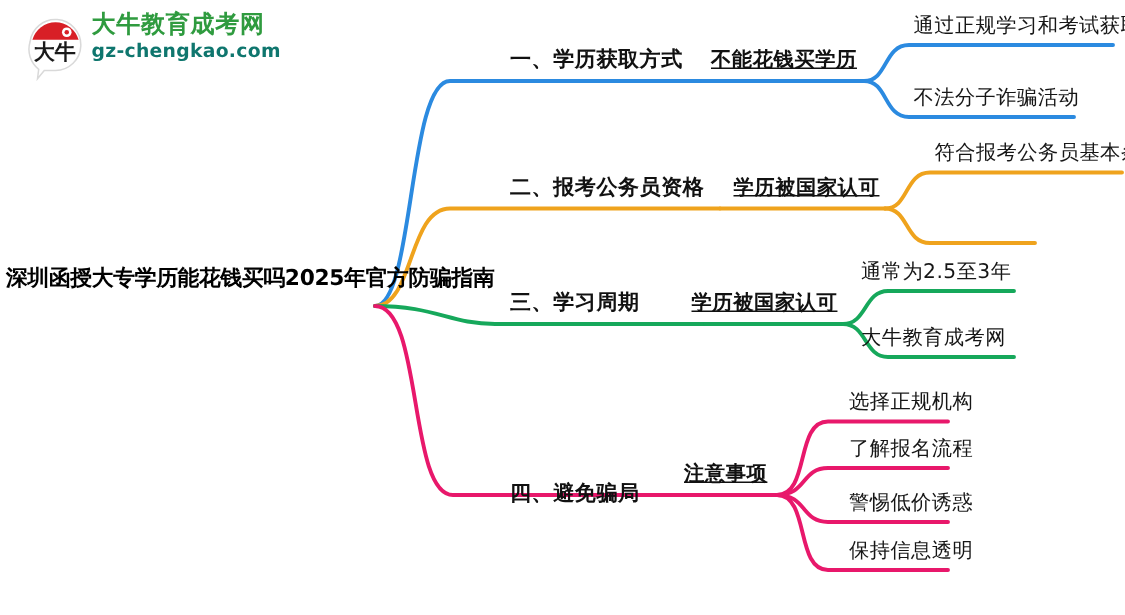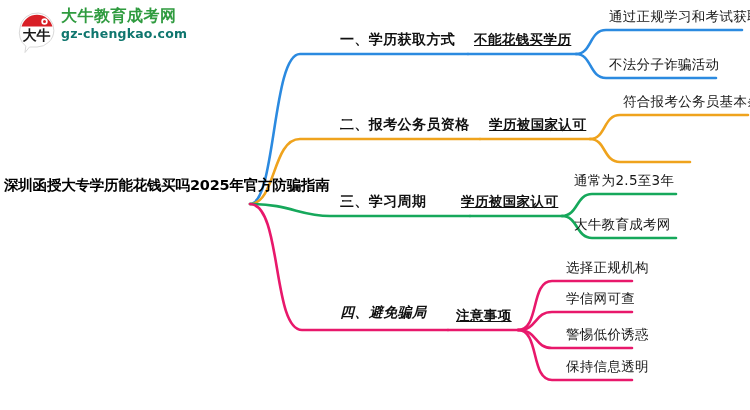--- a/index.html
+++ b/index.html
@@ -151,20 +151,20 @@
 
   <div class="node lvl1" style="left:340px; top:134px;">二、报考公务员资格</div>
   <div class="node lvl2" style="left:489px; top:134px;">学历被国家认可</div>
   <div class="node lvl3" style="left:623px; top:111px;">符合报考公务员基本条件</div>
 
   <div class="node lvl1" style="left:340px; top:211px;">三、学习周期</div>
   <div class="node lvl2" style="left:461px; top:211px;">学历被国家认可</div>
   <div class="node lvl3" style="left:574px; top:190px;">通常为2.5至3年</div>
   <div class="node lvl3" style="left:574px; top:234px;">大牛教育成考网</div>
 
-  <div class="node lvl1" style="left:340px; top:322px;font-style:italic;">四、避免骗局</div>
+  <div class="node lvl1" style="left:340px; top:338px;">四、避免骗局</div>
   <div class="node lvl2" style="left:456px; top:325px;">注意事项</div>
   <div class="node lvl3" style="left:566px; top:277px;">选择正规机构</div>
-  <div class="node lvl3" style="left:566px; top:308px;">学信网可查</div>
+  <div class="node lvl3" style="left:566px; top:308px;">了解报名流程</div>
   <div class="node lvl3" style="left:566px; top:344px;">警惕低价诱惑</div>
   <div class="node lvl3" style="left:566px; top:376px;">保持信息透明</div>
 
 </div>
 
 </body></html>

